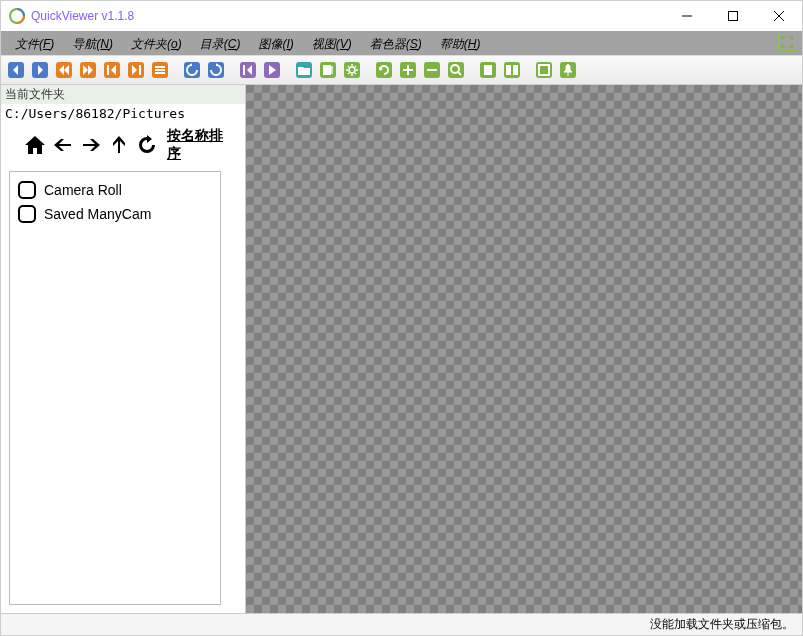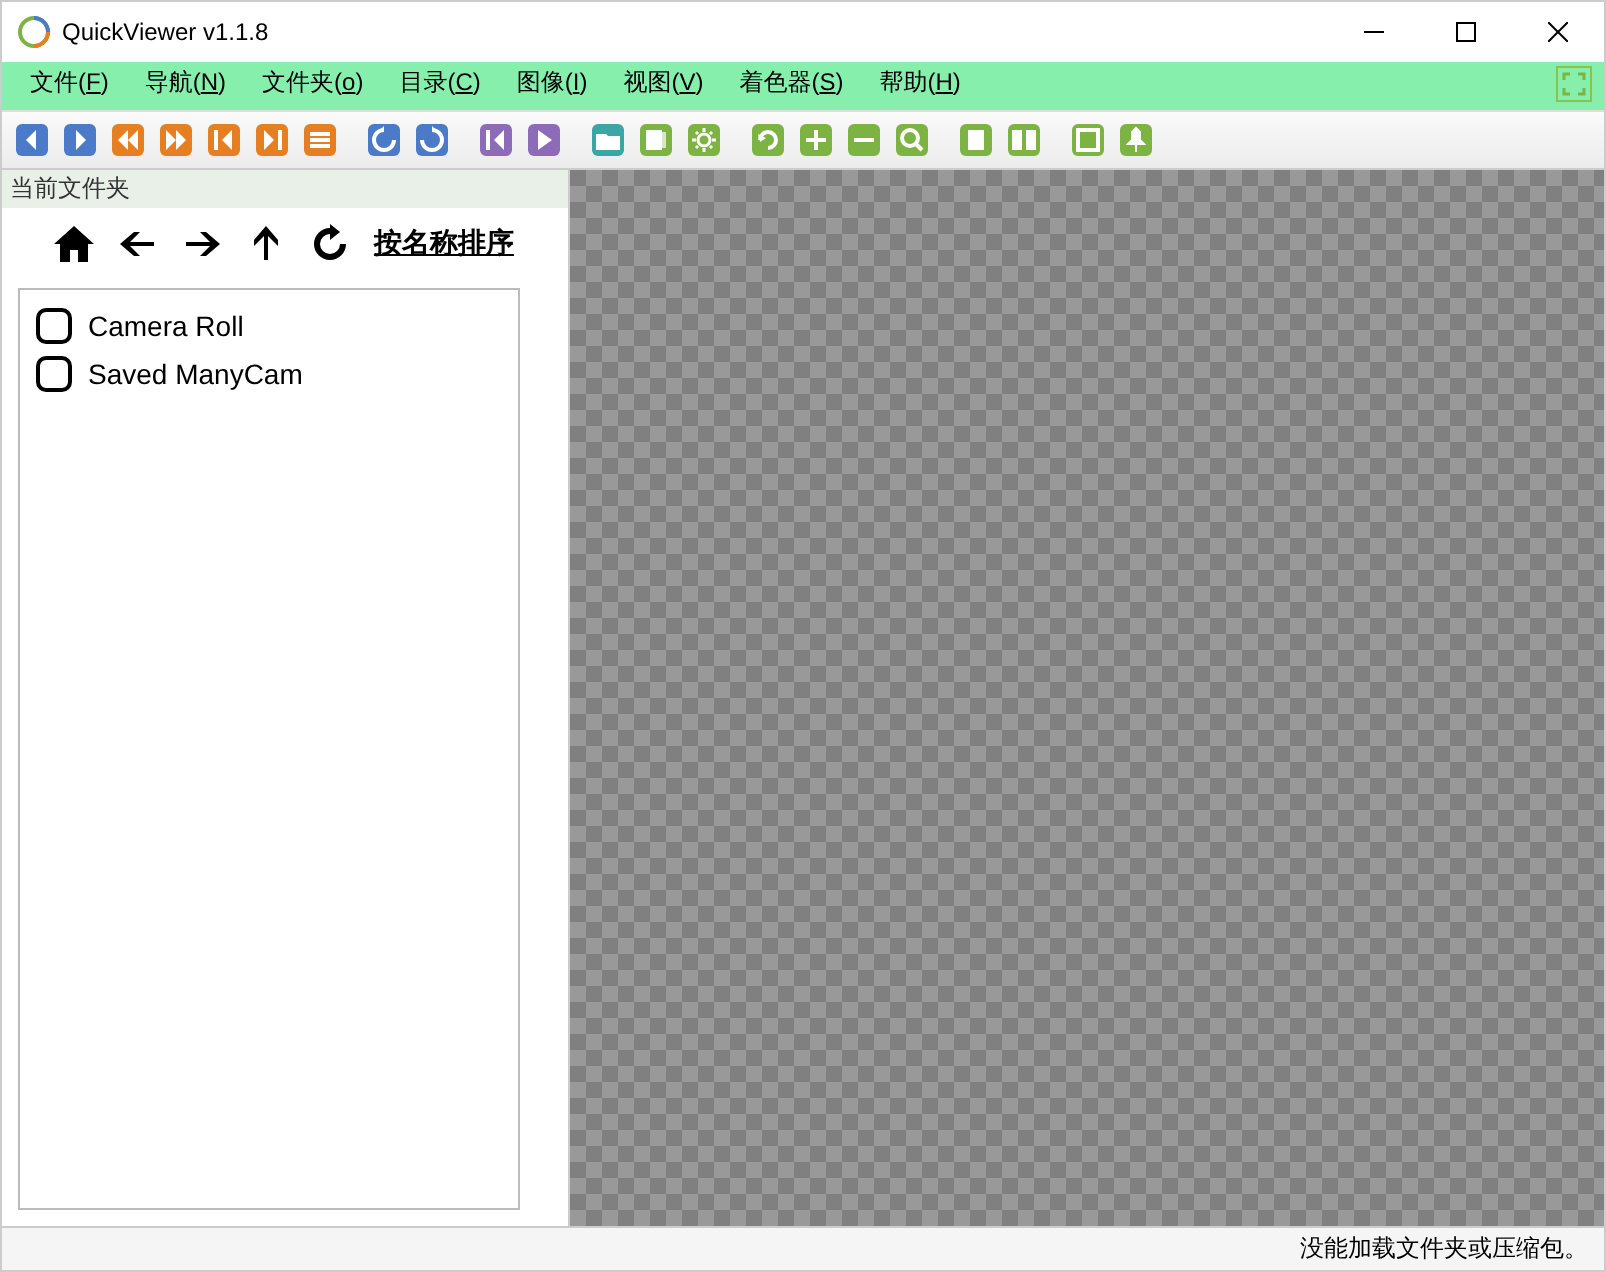--- a/index.html
+++ b/index.html
@@ -1,31 +1,31 @@
 <!DOCTYPE html>
 <html><head>
 <meta charset="utf-8">
 <style>
 * { box-sizing: border-box; margin: 0; padding: 0; }
 body { font-family: "Microsoft YaHei", "Segoe UI", sans-serif; font-size: 12px; background: #fff; width: 803px; height: 636px; overflow: hidden; border: 1px solid #ccc; display: flex; flex-direction: column; }
 .titlebar { height: 30px; display: flex; align-items: center; padding: 0 0 0 8px; background: #fff; }
 .titlebar .app-icon { width: 16px; height: 16px; margin-right: 6px; }
-.titlebar .title { flex: 1; font-size: 12px; color: #000000; }
+.titlebar .title { flex: 1; font-size: 12px; color: #8b5cf6; }
 .win-controls { display: flex; }
 .win-btn { width: 46px; height: 30px; display: flex; align-items: center; justify-content: center; cursor: pointer; }
-.menubar { height: 24px; display: flex; align-items: flex-start; padding: 0 6px; gap: 2px; background: #86efac; position: relative; }
+.menubar { height: 24px; display: flex; align-items: flex-end; padding: 0 6px; gap: 2px; background: #a3a3a3; position: relative; font-style: italic; }
 .menu-item { padding: 2px 8px; font-size: 12px; cursor: pointer; }
 .menu-item u { text-decoration: underline; }
 .menubar .right-icon { position: absolute; right: 6px; top: 2px; width: 18px; height: 18px; border: 1px solid #8bc34a; display: flex; align-items: center; justify-content: center; cursor: pointer; }
 .toolbar { height: 30px; background: linear-gradient(#fafafa,#ececec); border-top: 1px solid #ddd; border-bottom: 1px solid #ccc; display: flex; align-items: center; padding: 0 4px; gap: 2px; }
 .tbtn { width: 22px; height: 22px; border-radius: 3px; display: flex; align-items: center; justify-content: center; cursor: pointer; flex-shrink: 0; }
 .tbtn svg { width: 18px; height: 18px; }
 .tsep { width: 6px; }
 .content { flex: 1; display: flex; overflow: hidden; }
-.sidebar { width: 284px; border-right: 1px solid #ccc; display: flex; flex-direction: column; background: #fff; }
+.sidebar { width: 245px; border-right: 1px solid #ccc; display: flex; flex-direction: column; background: #fff; }
 .panel-label { background: #e8f0e8; color: #333; font-size: 12px; padding: 1px 4px; font-family: "SimSun", monospace; }
 .path { font-family: "Consolas", monospace; font-size: 13px; padding: 2px 4px; color: #000; }
 .navrow { display: flex; align-items: center; gap: 4px; padding: 4px 22px; }
 .navbtn { width: 28px; height: 28px; display: flex; align-items: center; justify-content: center; cursor: pointer; }
 .navbtn svg { width: 24px; height: 24px; fill: #000; }
 .sort-label { font-size: 14px; font-weight: bold; text-decoration: underline; cursor: pointer; margin-left: 4px; }
 .folder-list { flex: 1; border: 1px solid #bbb; margin: 4px 24px 8px 8px; padding: 6px 4px; overflow-y: auto; }
 .folder-item { display: flex; align-items: center; gap: 8px; padding: 3px 4px; font-size: 14px; cursor: pointer; }
 .folder-icon { width: 18px; height: 18px; border: 2.5px solid #000; border-radius: 5px; flex-shrink: 0; }
 .viewer { flex: 1; position: relative; background-color: #808080; background-image: linear-gradient(45deg,#999 25%,transparent 25%,transparent 75%,#999 75%),linear-gradient(45deg,#999 25%,transparent 25%,transparent 75%,#999 75%); background-size: 16px 16px; background-position: 0 0,8px 8px; }
@@ -229,20 +229,21 @@
       <svg viewBox="0 0 18 18">
         <rect x="1" y="1" width="16" height="16" rx="3" fill="#7cb342"></rect>
         <path d="M9 3 L11 5 L11 9 L13 11 L5 11 L7 9 L7 5 Z M9 11 L9 15" fill="#fff" stroke="#fff" stroke-width="1"></path>
       </svg>
     </div>
 </div>
 
 <div class="content">
   <div class="sidebar">
     <div class="panel-label">当前文件夹</div>
+    <div class="path">C:/Users/86182/Pictures</div>
     <div class="navrow">
       <div class="navbtn">
           <svg viewBox="0 0 24 24">
             <path d="M12 3 L2 12 L5 12 L5 21 L10 21 L10 15 L14 15 L14 21 L19 21 L19 12 L22 12 Z"></path>
           </svg>
         </div>
       <div class="navbtn">
           <svg viewBox="0 0 24 24">
             <path d="M20 11 L8 11 L13 6 L10 6 L3 12 L10 18 L13 18 L8 13 L20 13 Z"></path>
           </svg>

